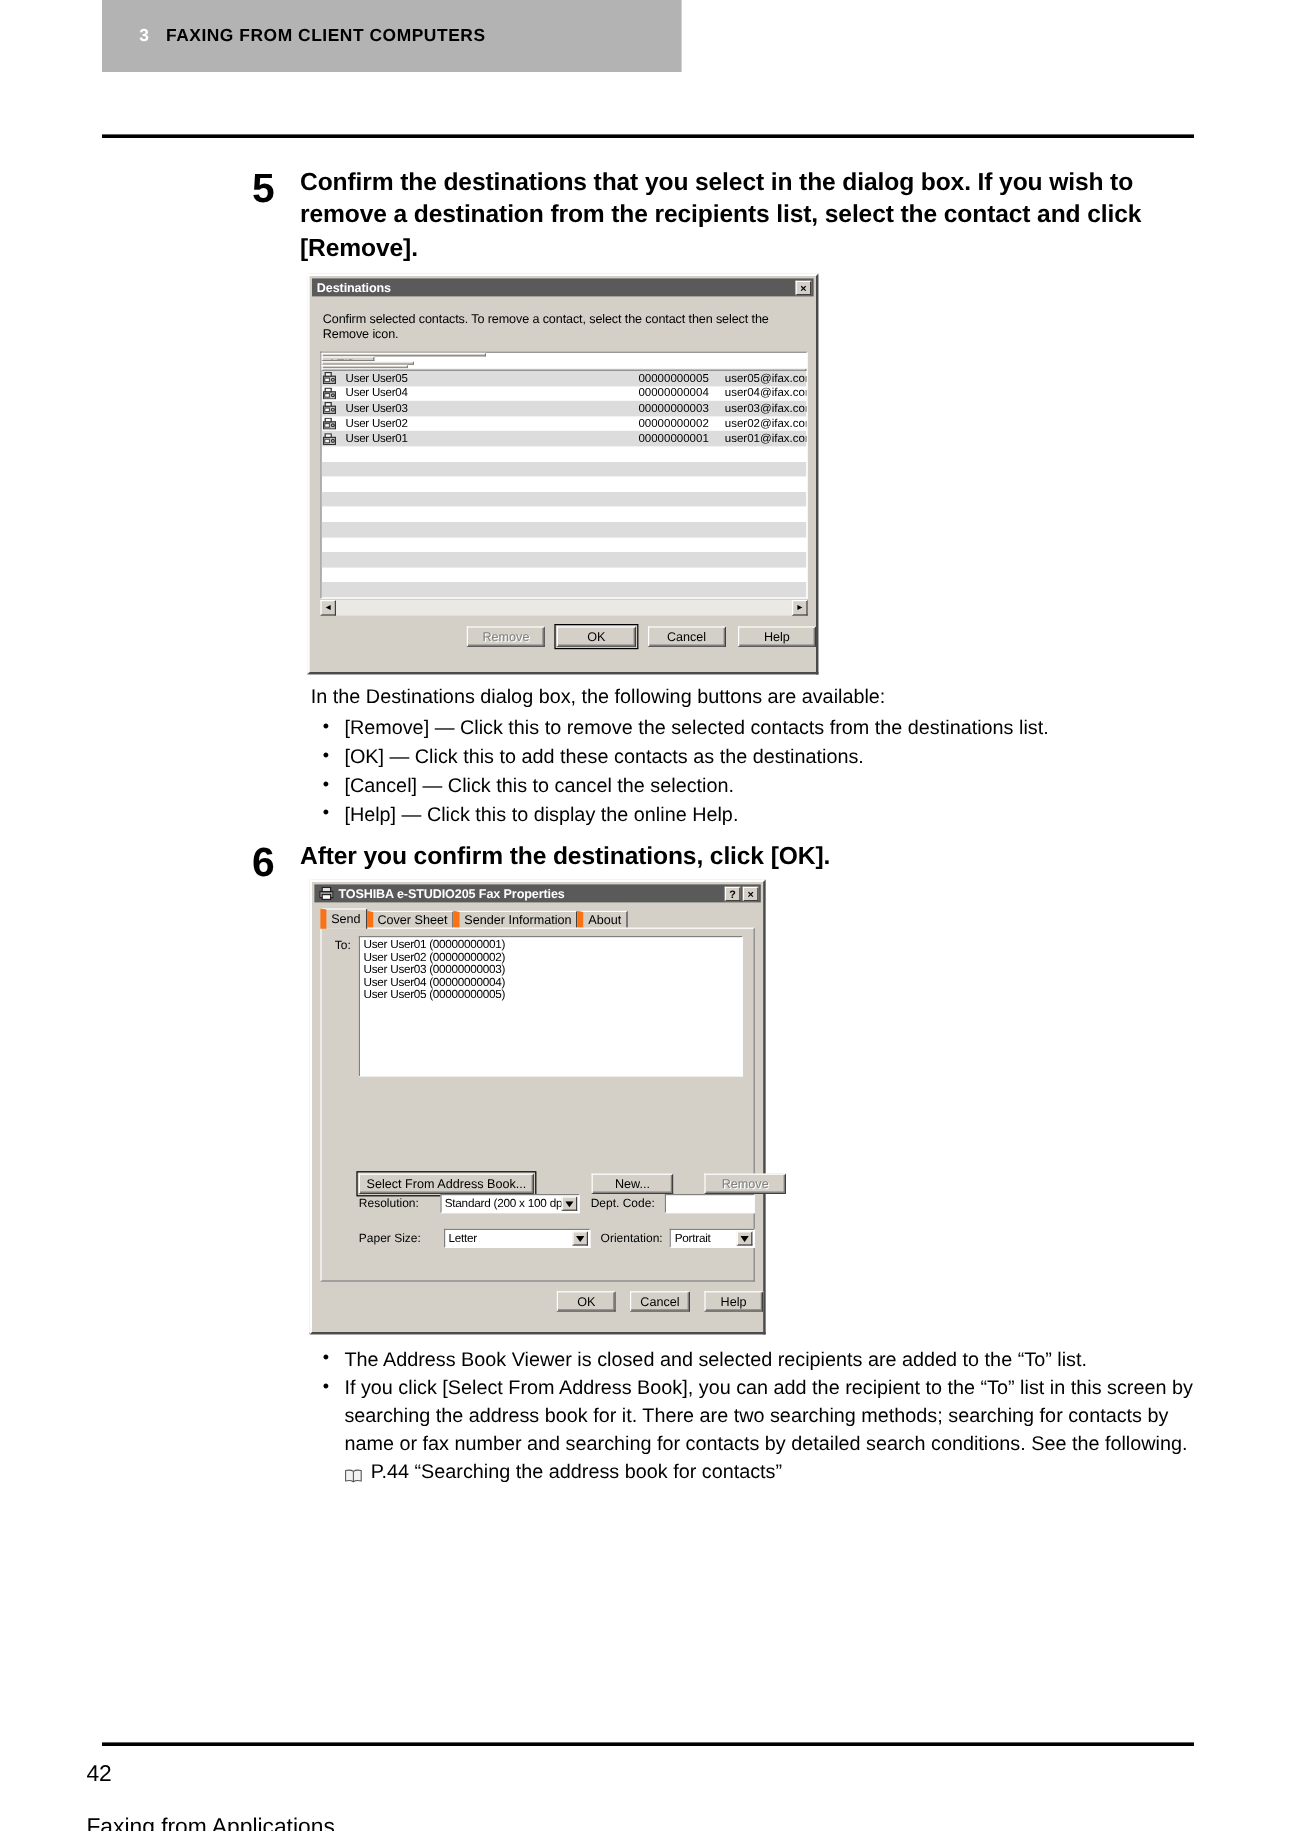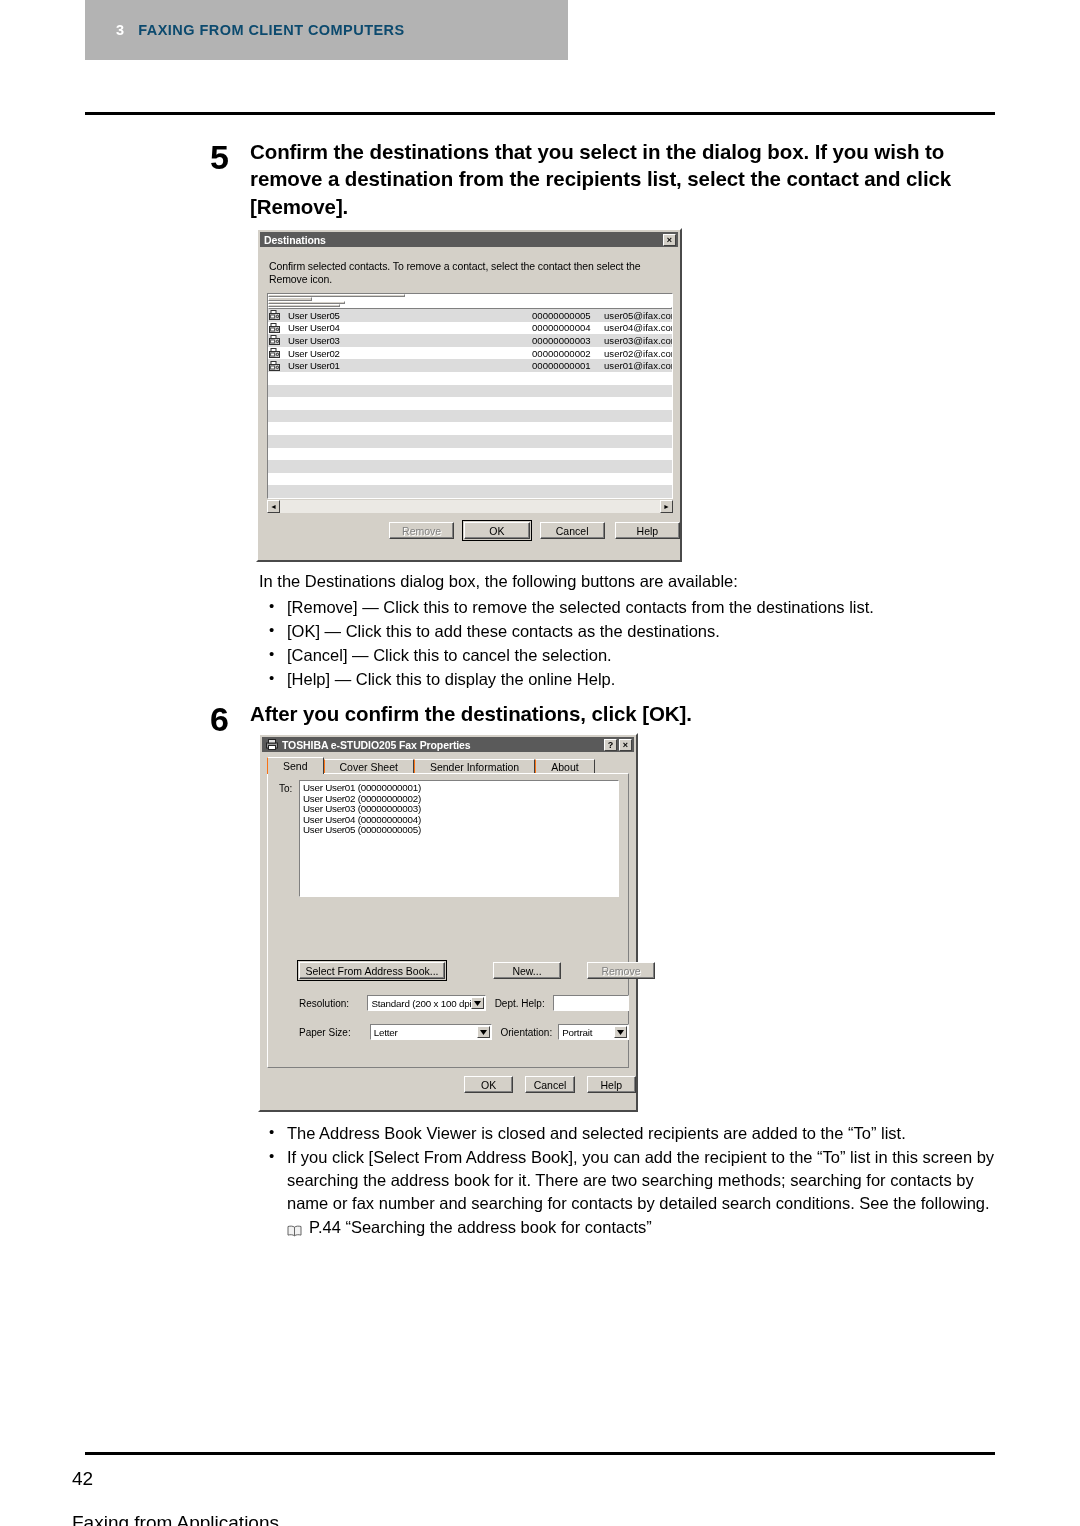--- a/index.html
+++ b/index.html
@@ -16,21 +16,21 @@
   .chapter-band {
     position:absolute; left:85px; top:0; width:483px; height:60px;
     background:#b3b3b3;
     display:flex; align-items:center;
   }
   .chapter-num {
     color:#ffffff; font-weight:bold; font-size:14.5px;
     margin-left:31px; letter-spacing:.2px;
   }
   .chapter-title {
-    color:#0c4a6e; font-weight:bold; font-size:14.5px;
+    color:#000000; font-weight:bold; font-size:14.5px;
     margin-left:14px; letter-spacing:.45px;
   }
   .rule-top {
     position:absolute; left:85px; top:112px; width:910px; height:3px;
     background:#000;
   }
 
   
   .step { position:absolute; display:flex; }
   .step-num {
@@ -188,22 +188,22 @@
 
   
   #fax-dialog {
     left:258px; top:733px; width:380px; height:379px;
   }
   .tabstrip {
     position:absolute; left:7px; top:22px; height:17px;
     display:flex; align-items:flex-end; font-size:10.5px;
   }
   .tab {
-    height:15px; padding:0 15px; background:#d4d0c8;
-    border-top:1px solid #ffffff; border-left:1px solid #f97316;
+    height:15px; padding:0 4px; background:#d4d0c8;
+    border-top:1px solid #ffffff; border-left:5px solid #f97316;
     border-right:1px solid #404040;
     display:flex; align-items:center; box-sizing:border-box;
     white-space:nowrap;
   }
   .tab.active {
     height:17px; font-weight:normal;
     margin-left:0; position:relative; z-index:3;
     border-bottom:none;
   }
   .tab-panel {
@@ -221,21 +221,21 @@
     background:#ffffff;
     border-top:1px solid #808080; border-left:1px solid #808080;
     border-right:1px solid #ffffff; border-bottom:1px solid #ffffff;
     box-sizing:border-box; padding:2px 0 0 3px; overflow:hidden;
   }
   #to-listbox .to-item {
     font-size:9.8px; line-height:10.6px; white-space:nowrap;
     letter-spacing:-.25px;
   }
   #fax-action-row {
-    position:absolute; left:31px; top:188px; width:383px;
+    position:absolute; left:31px; top:204px; width:383px;
     display:flex; align-items:center;
   }
   #btn-select-address { width:146px; height:17px; }
   #btn-new { width:68px; height:17px; margin-left:48px; }
   #btn-remove-fax { width:68px; height:17px; margin-left:26px; }
 
   .form-row { position:absolute; display:flex; align-items:center; font-size:10px; }
   #row-resolution { left:31px; top:221px; width:330px;justify-content:space-between; }
   #row-papersize  { left:31px; top:250px; width:330px; }
   .form-label { white-space:nowrap; }
@@ -467,21 +467,21 @@
     <div class="form-row" id="row-resolution">
       <span class="form-label" style="width:72px">Resolution:</span>
       <div class="combo" style="width:124px">
         <span>Standard (200 x 100 dpi)</span>
         <span class="combo-arrow">
           <svg width="7" height="5" viewBox="0 0 7 5">
               <polygon points="0,0 7,0 3.5,5" fill="#000"></polygon>
             </svg>
         </span>
       </div>
-      <span class="form-label" style="margin-left:9px">Dept. Help:</span>
+      <span class="form-label" style="margin-left:9px">Dept. Code:</span>
       <div class="text-input" style="width:80px; margin-left:8px"></div>
     </div>
 
     <div class="form-row" id="row-papersize">
       <span class="form-label" style="width:72px">Paper Size:</span>
       <div class="combo" style="width:124px">
         <span>Letter</span>
         <span class="combo-arrow">
           <svg width="7" height="5" viewBox="0 0 7 5">
               <polygon points="0,0 7,0 3.5,5" fill="#000"></polygon>

